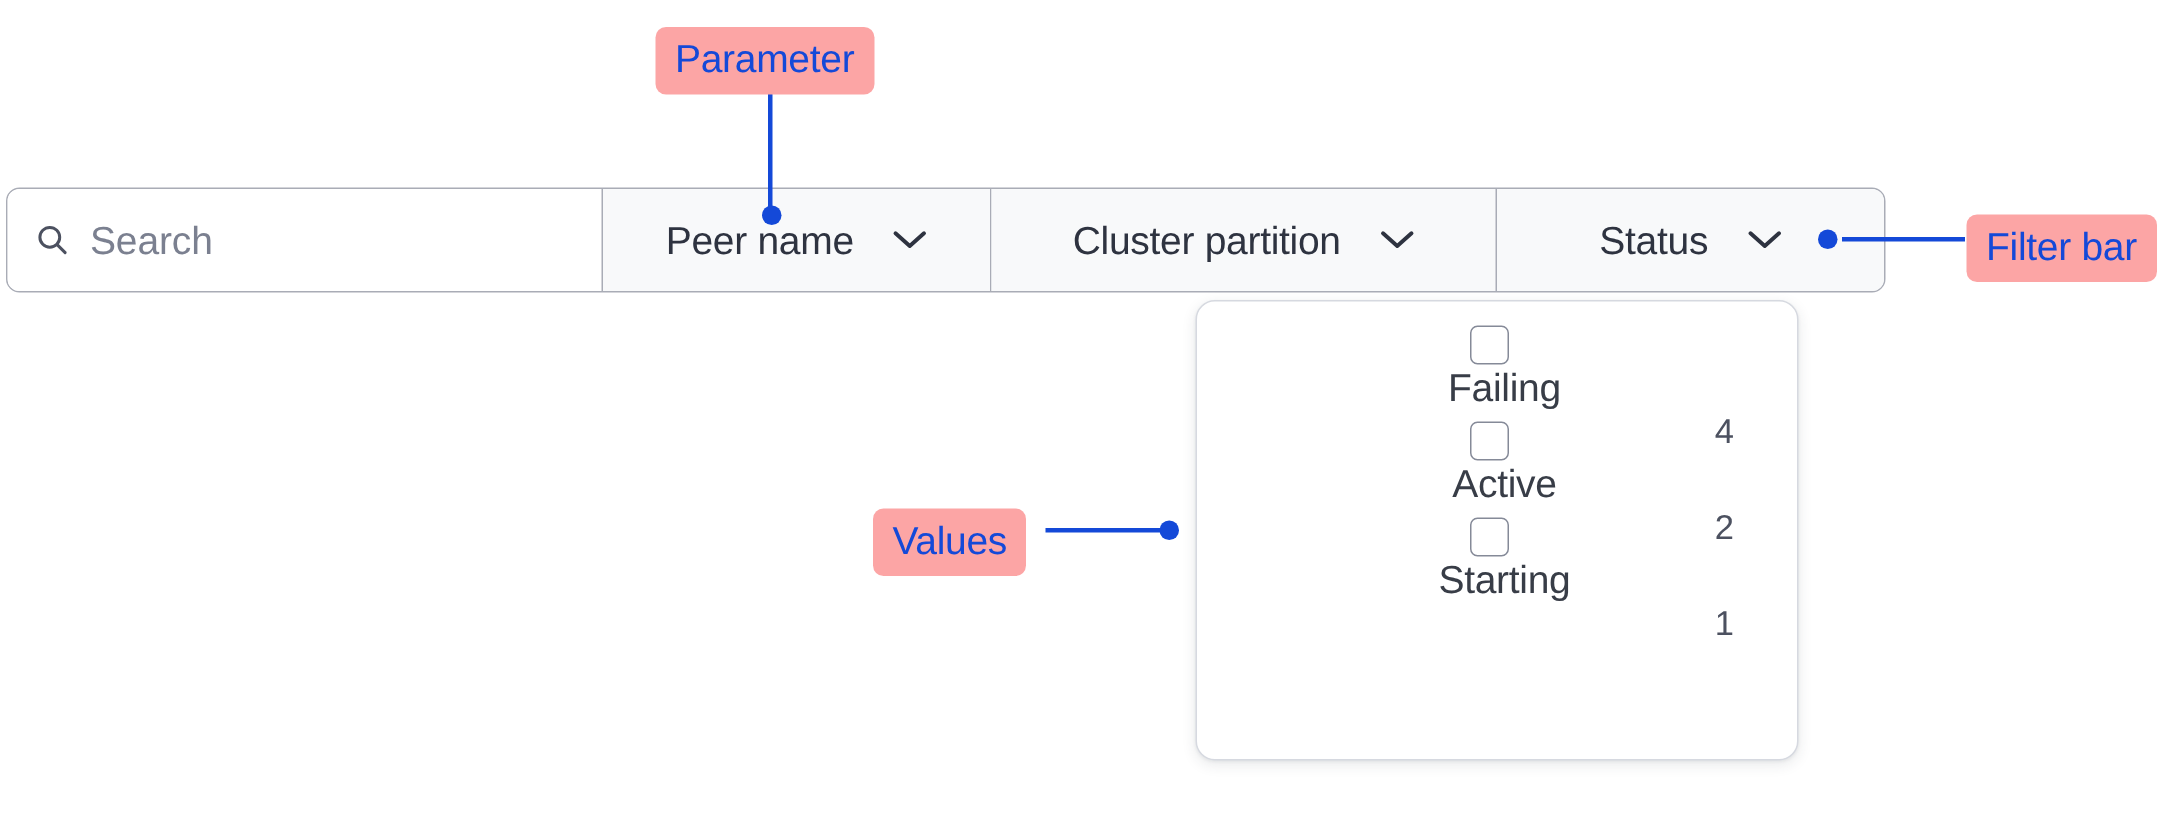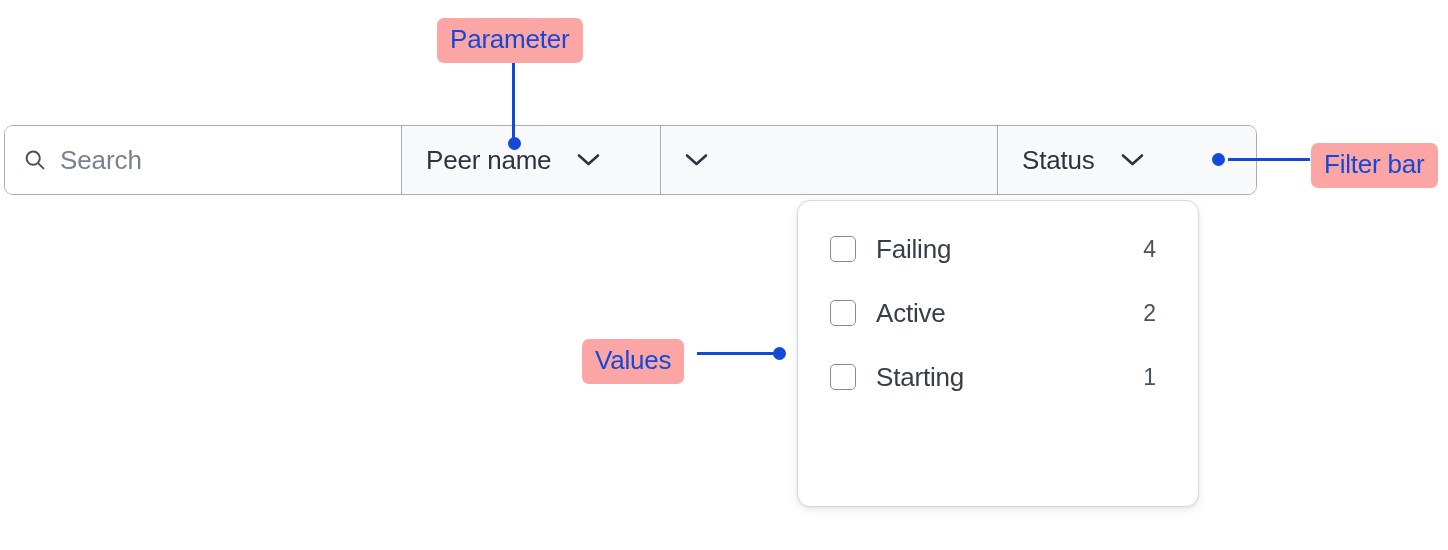--- a/index.html
+++ b/index.html
@@ -55,21 +55,21 @@
     font-size: 26px;
     color: #7b8090;
     letter-spacing: -0.1px;
     white-space: nowrap;
     user-select: none;
   }
 
   .fb-filter {
     display: flex;
     align-items: center;
-    justify-content: flex-start;
+    justify-content: center;
     gap: 26px;
     padding: 0 24px;
     box-sizing: border-box;
     background: #f8f9fa;
     border-right: 1px solid #a9acb6;
     cursor: pointer;
     position: relative;
   }
   .fb-filter:last-child { border-right: none; }
   .fb-filter .fb-label {
@@ -105,20 +105,21 @@
     padding: 16px 0 16px 0;
     z-index: 4;
   }
   .dd-item {
     height: 64px;
     display: flex;
     align-items: center;
     padding: 0 42px 0 32px;
     box-sizing: border-box;
     cursor: pointer;
+    flex-direction: column;
   }
   .dd-check {
     width: 26px;
     height: 26px;
     flex: 0 0 26px;
     border: 1.6px solid #858a98;
     border-radius: 5px;
     background: #ffffff;
     box-sizing: border-box;
     cursor: pointer;
@@ -194,20 +195,21 @@
   </div>
 
   <div class="fb-filter" id="filter-peer-name">
     <span class="fb-label">Peer name</span>
     <svg class="chev" viewBox="0 0 23 14" fill="none">
       <path d="M2 2.5 L11.5 11 L21 2.5" stroke="currentColor" stroke-width="2.6" stroke-linecap="round" stroke-linejoin="round"></path>
     </svg>
   </div>
 
   <div class="fb-filter" id="filter-cluster-part">
+    <span class="fb-label">Cluster partition</span>
     <svg class="chev" viewBox="0 0 23 14" fill="none">
       <path d="M2 2.5 L11.5 11 L21 2.5" stroke="currentColor" stroke-width="2.6" stroke-linecap="round" stroke-linejoin="round"></path>
     </svg>
   </div>
 
   <div class="fb-filter" id="filter-status">
     <span class="fb-label">Status</span>
     <svg class="chev" viewBox="0 0 23 14" fill="none">
       <path d="M2 2.5 L11.5 11 L21 2.5" stroke="currentColor" stroke-width="2.6" stroke-linecap="round" stroke-linejoin="round"></path>
     </svg>

